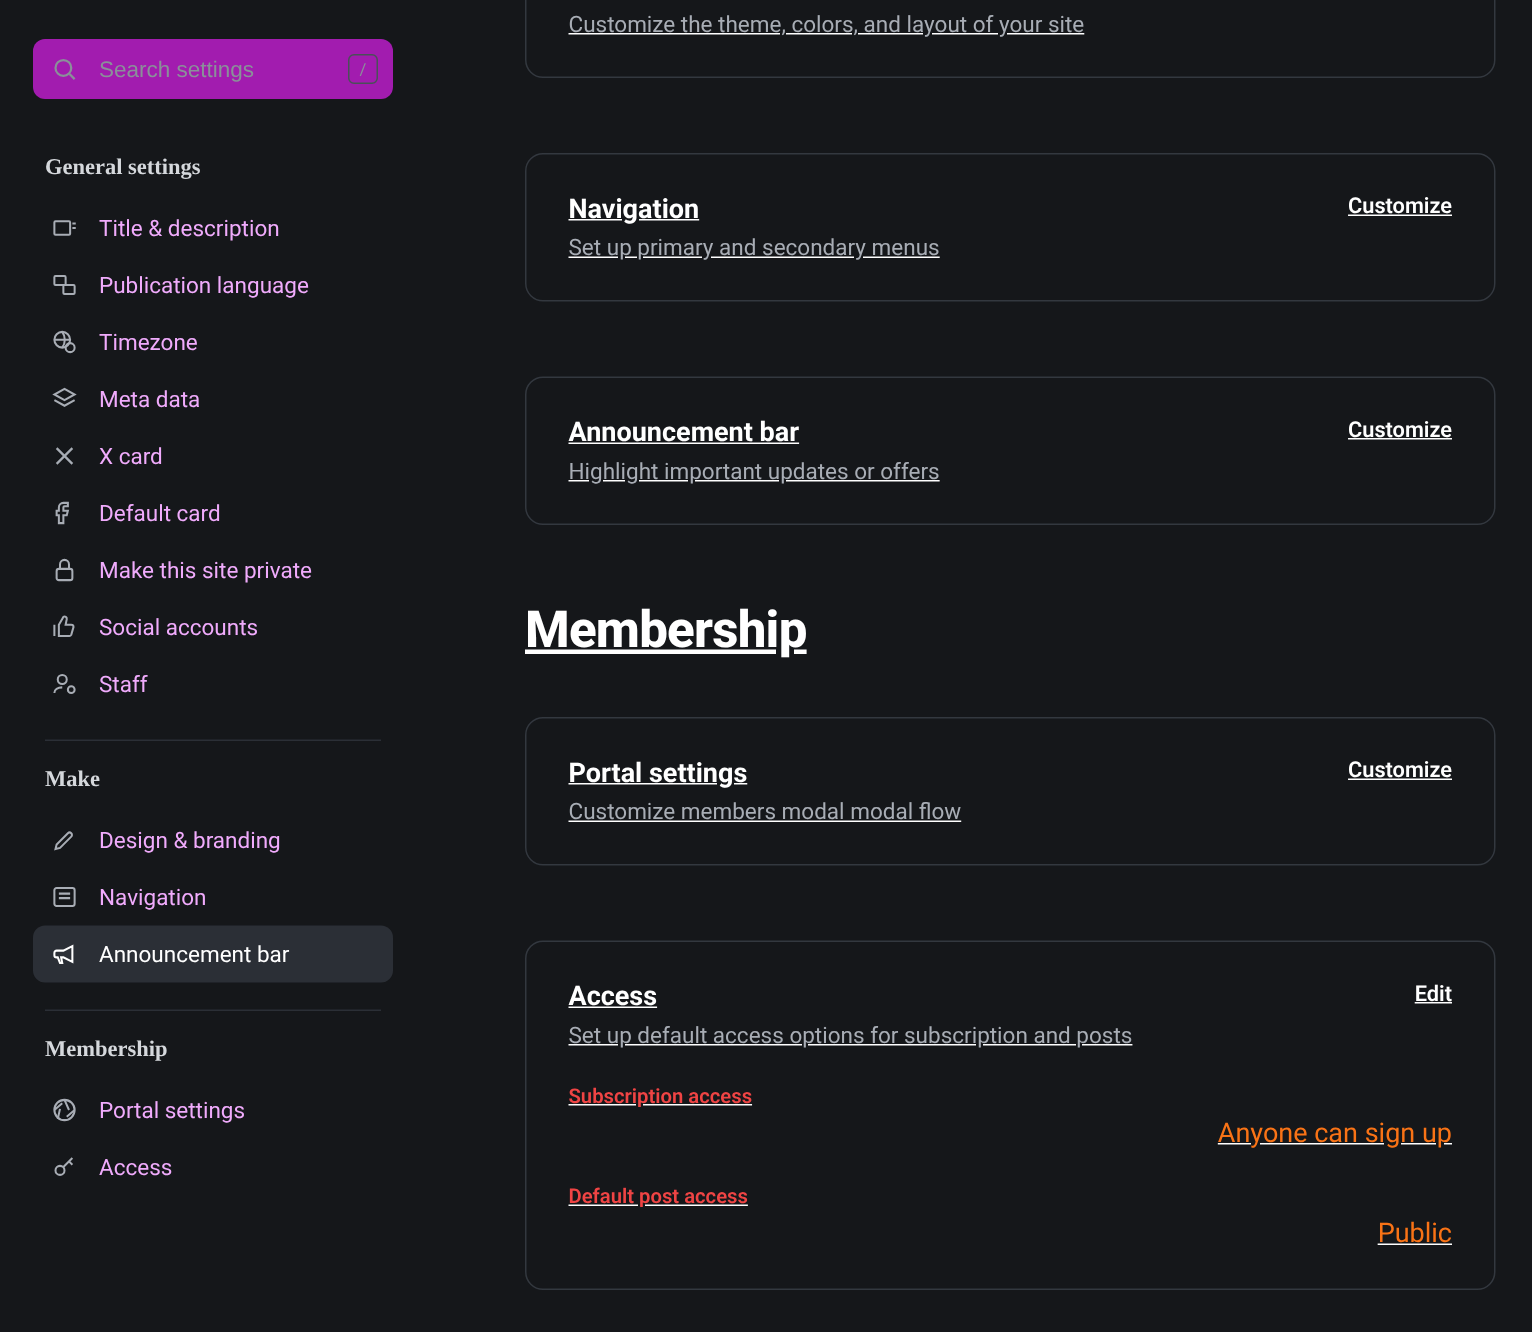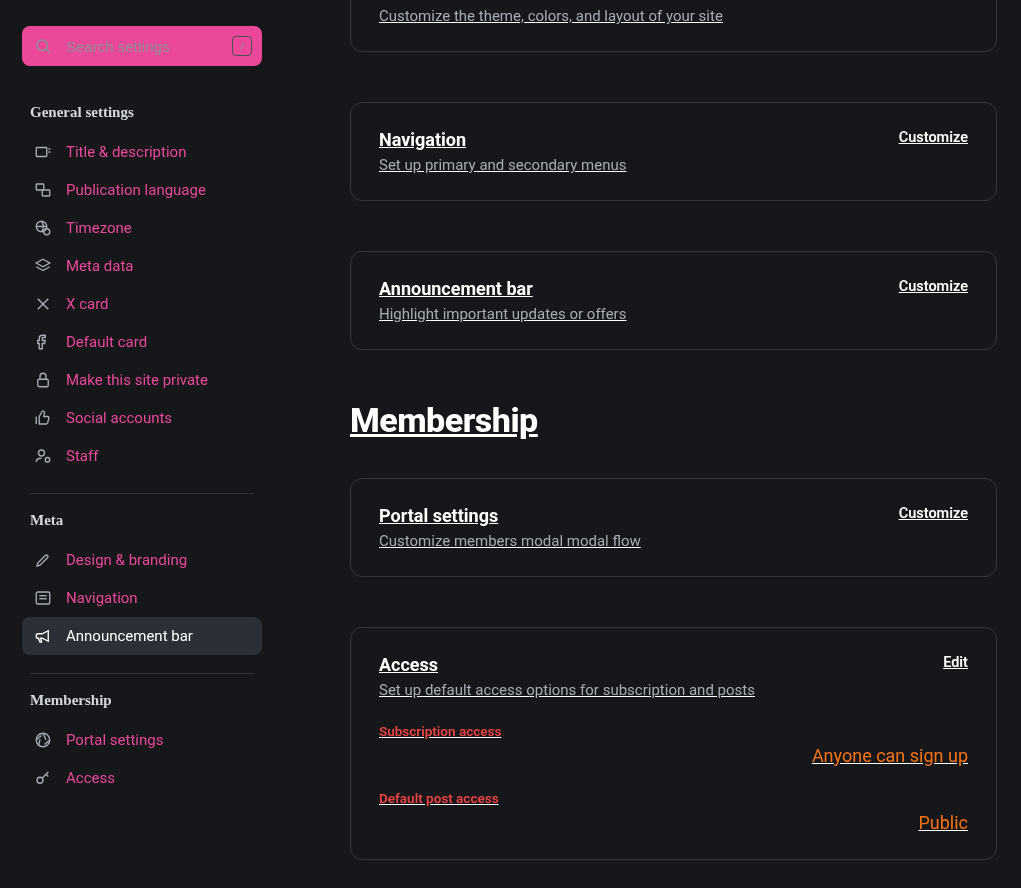--- a/index.html
+++ b/index.html
@@ -18,21 +18,21 @@
     flex-shrink: 0;
     overflow-y: auto;
   }
   .search-wrap {
     position: relative;
     margin-bottom: 38px;
   }
   .search-input {
     width: 100%;
     height: 40px;
-    background: #ec4899;
+    background: #a21caf;
     border: none;
     border-radius: 8px;
     color: #fff;
     padding: 0 44px 0 44px;
     font-size: 15px;
     outline: none;
   }
   .search-input::placeholder { color: #8a9099; }
   .search-icon {
     position: absolute;
@@ -60,21 +60,21 @@
     color: #d5d8dc;
     margin: 8px 8px 12px 8px;
     font-family: Liberation Serif, serif;
   }
   .nav-item {
     display: flex;
     align-items: center;
     gap: 14px;
     padding: 10px 12px;
     border-radius: 8px;
-    color: #ec4899;
+    color: #f0abfc;
     font-size: 15px;
     cursor: pointer;
   }
   .nav-item.active {
     background: #2b2f36;
     color: #fff;
   }
   .nav-item .icon {
     width: 18px; height: 18px;
     flex-shrink: 0;
@@ -240,21 +240,21 @@
           <circle cx="10" cy="8" r="4"></circle>
           <path d="M3 20c0-3 3-5 7-5"></path>
           <circle cx="18" cy="17" r="3"></circle>
         </svg>
       </span>
     <span>Staff</span>
   </div>
 
   <div class="divider"></div>
 
-  <div class="group-title">Meta</div>
+  <div class="group-title">Make</div>
 
   <div class="nav-item">
     <span class="icon">
         <svg viewBox="0 0 24 24" fill="none" stroke="currentColor" stroke-width="1.8">
           <path d="M4 20l4-1 10-10a2 2 0 00-3-3L5 16l-1 4z"></path>
         </svg>
       </span>
     <span>Design &amp; branding</span>
   </div>
   <div class="nav-item">

